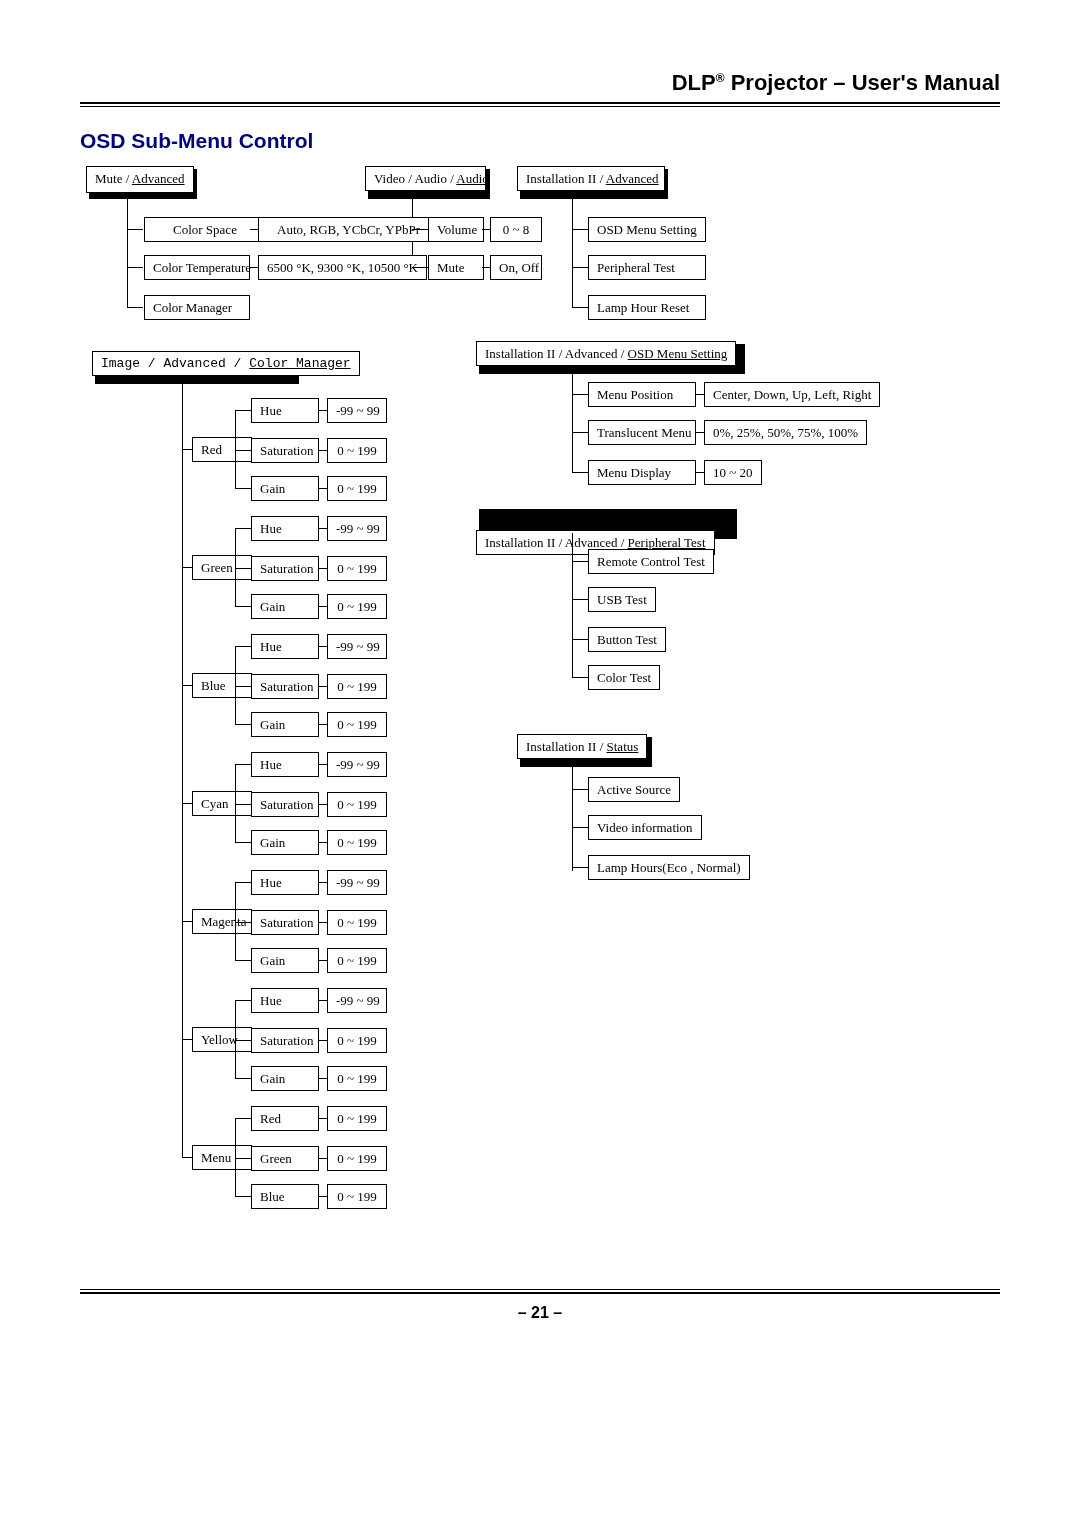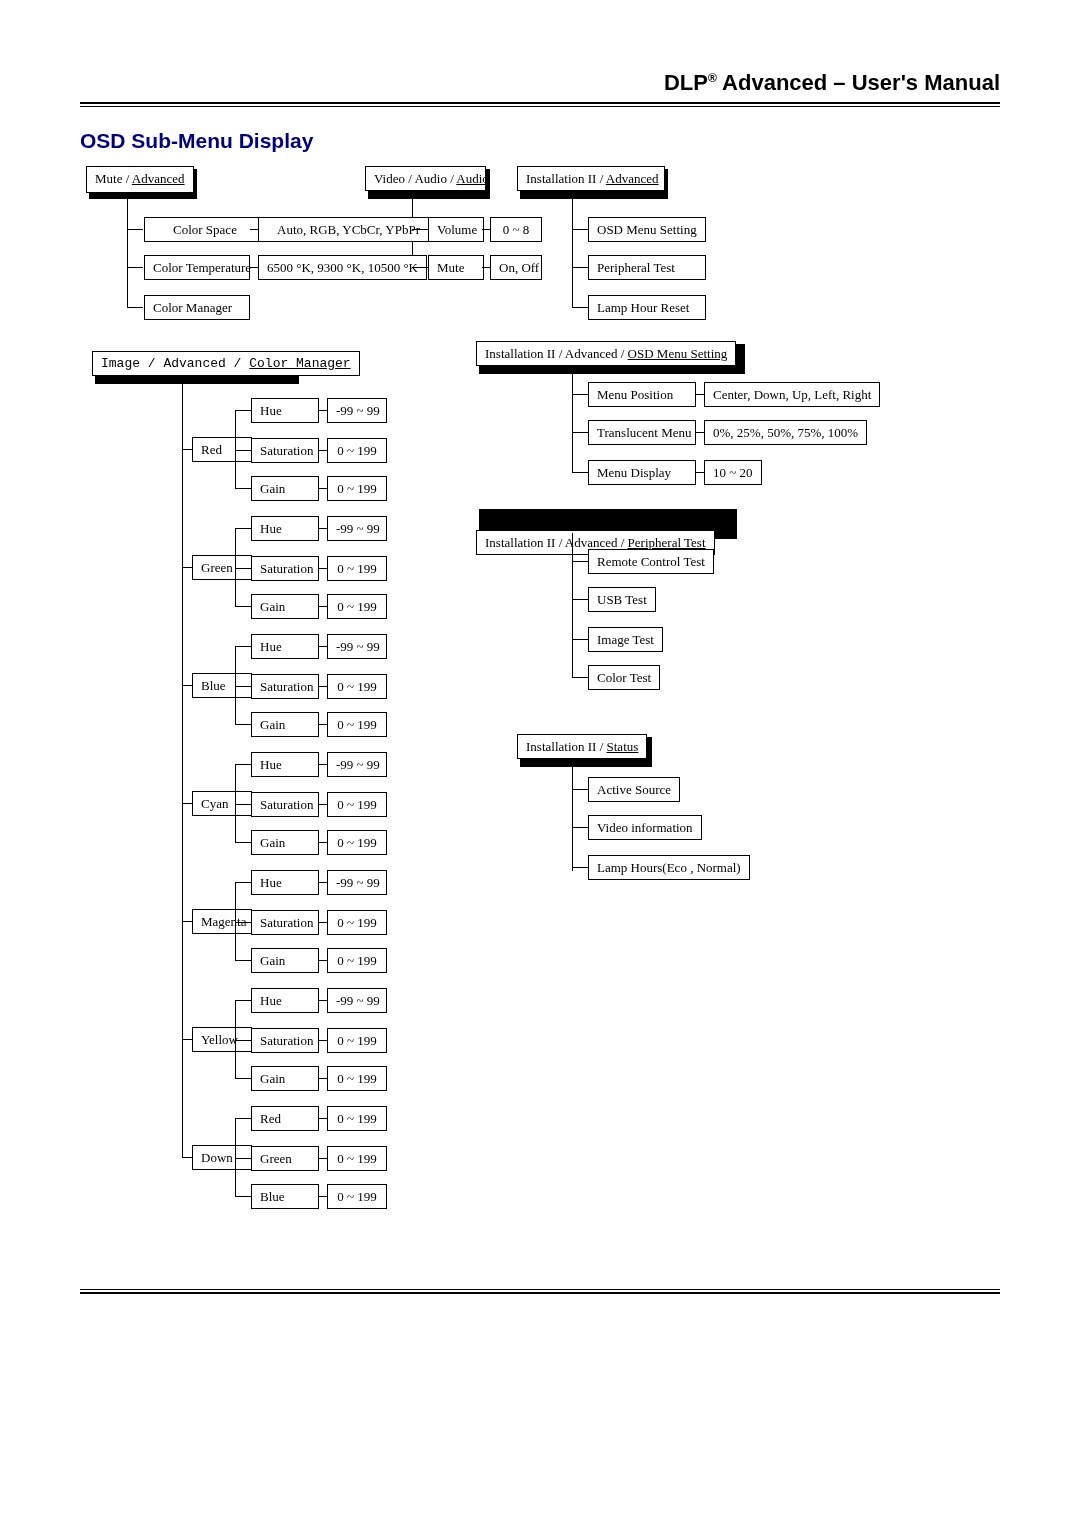--- a/index.html
+++ b/index.html
@@ -62,27 +62,27 @@
   font-weight: bold;
   font-size: 16px;
   margin-top: 10px;
 }
 </style>
 </head>
 <body>
 
 <div class="page">
   <div class="header-title">
-    <span>DLP</span><sup>®</sup><span> Advanced – User's Manual</span>
+    <span>DLP</span><sup>®</sup><span> Projector – User's Manual</span>
   </div>
   <hr class="rule">
   <div style="height:2px"></div>
   <hr class="thin-rule">
 
-  <div class="section-title">OSD Sub-Menu Display</div>
+  <div class="section-title">OSD Sub-Menu Control</div>
 
   <div class="diagram">
 
     <div class="shadow" style="left:7px; top:0px; width:108px; height:30px;"></div>
     <div class="node hdr" style="left:4px; top:-3px; width:90px; height:17px;">
       <span>Mute / </span><span class="u">Advanced</span>
     </div>
 
     <div class="shadow" style="left:286px; top:0px; width:122px; height:30px;"></div>
     <div class="node hdr" style="left:283px; top:-3px; width:103px;">
@@ -157,21 +157,21 @@
     <div class="shadow" style="left:397px; top:340px; width:258px; height:30px;"></div>
     <div class="node hdr" style="left:394px; top:337px;margin-top:24px;">
       <span>Installation II / Advanced / </span><span class="u">Peripheral Test</span>
     </div>
     <div class="vline" style="left:490px; top:364px; height:145px;"></div>
     <div class="hline" style="left:490px; top:392px; width:16px;"></div>
     <div class="node" style="left:506px; top:380px;">Remote Control Test</div>
     <div class="hline" style="left:490px; top:430px; width:16px;"></div>
     <div class="node" style="left:506px; top:418px;">USB Test</div>
     <div class="hline" style="left:490px; top:470px; width:16px;"></div>
-    <div class="node" style="left:506px; top:458px;">Image Test</div>
+    <div class="node" style="left:506px; top:458px;">Button Test</div>
     <div class="hline" style="left:490px; top:508px; width:16px;"></div>
     <div class="node" style="left:506px; top:496px;">Color Test</div>
 
     <div class="shadow" style="left:438px; top:568px; width:132px; height:30px;"></div>
     <div class="node hdr" style="left:435px; top:565px;">
       <span>Installation II / </span><span class="u">Status</span>
     </div>
     <div class="vline" style="left:490px; top:592px; height:110px;"></div>
     <div class="hline" style="left:490px; top:620px; width:16px;"></div>
     <div class="node" style="left:506px; top:608px;">Active Source</div>
@@ -271,33 +271,34 @@
     <div class="hline" style="left:153px; top:871px; width:16px;"></div>
     <div class="node" style="left:169px; top:859px; width:50px;">Saturation</div>
     <div class="hline" style="left:237px; top:871px; width:8px;"></div>
     <div class="node" style="left:245px; top:859px; width:42px; text-align:center;">0 ~ 199</div>
     <div class="hline" style="left:153px; top:909px; width:16px;"></div>
     <div class="node" style="left:169px; top:897px; width:50px;">Gain</div>
     <div class="hline" style="left:237px; top:909px; width:8px;"></div>
     <div class="node" style="left:245px; top:897px; width:42px; text-align:center;">0 ~ 199</div>
 
     <div class="hline" style="left:100px; top:988px; width:10px;"></div>
-    <div class="node" style="left:110px; top:976px; width:42px;">Down</div>
+    <div class="node" style="left:110px; top:976px; width:42px;">Menu</div>
     <div class="vline" style="left:153px; top:950px; height:78px;"></div>
     <div class="hline" style="left:153px; top:949px; width:16px;"></div>
     <div class="node" style="left:169px; top:937px; width:50px;">Red</div>
     <div class="hline" style="left:237px; top:949px; width:8px;"></div>
     <div class="node" style="left:245px; top:937px; width:42px; text-align:center;">0 ~ 199</div>
     <div class="hline" style="left:153px; top:989px; width:16px;"></div>
     <div class="node" style="left:169px; top:977px; width:50px;">Green</div>
     <div class="hline" style="left:237px; top:989px; width:8px;"></div>
     <div class="node" style="left:245px; top:977px; width:42px; text-align:center;">0 ~ 199</div>
     <div class="hline" style="left:153px; top:1027px; width:16px;"></div>
     <div class="node" style="left:169px; top:1015px; width:50px;">Blue</div>
     <div class="hline" style="left:237px; top:1027px; width:8px;"></div>
     <div class="node" style="left:245px; top:1015px; width:42px; text-align:center;">0 ~ 199</div>
 
   </div>
 
   <hr class="thin-rule">
   <div style="height:2px"></div>
   <hr class="rule">
+  <div class="footer">– 21 –</div>
 </div>
 
 </body></html>

